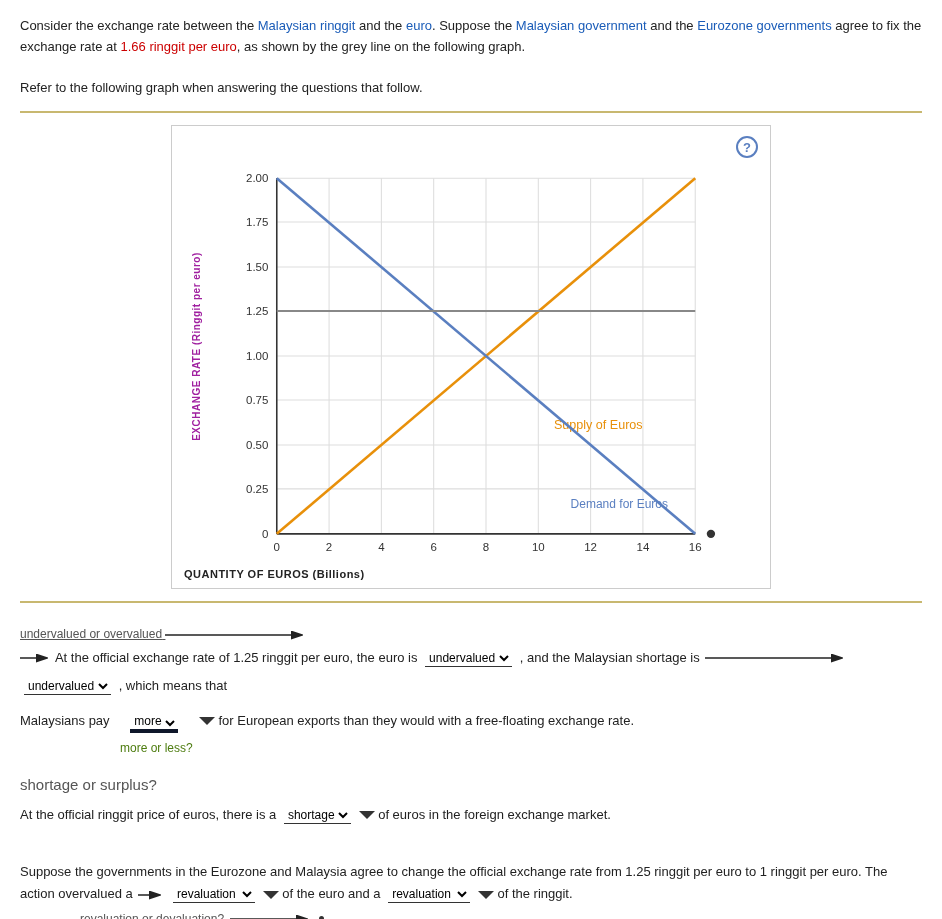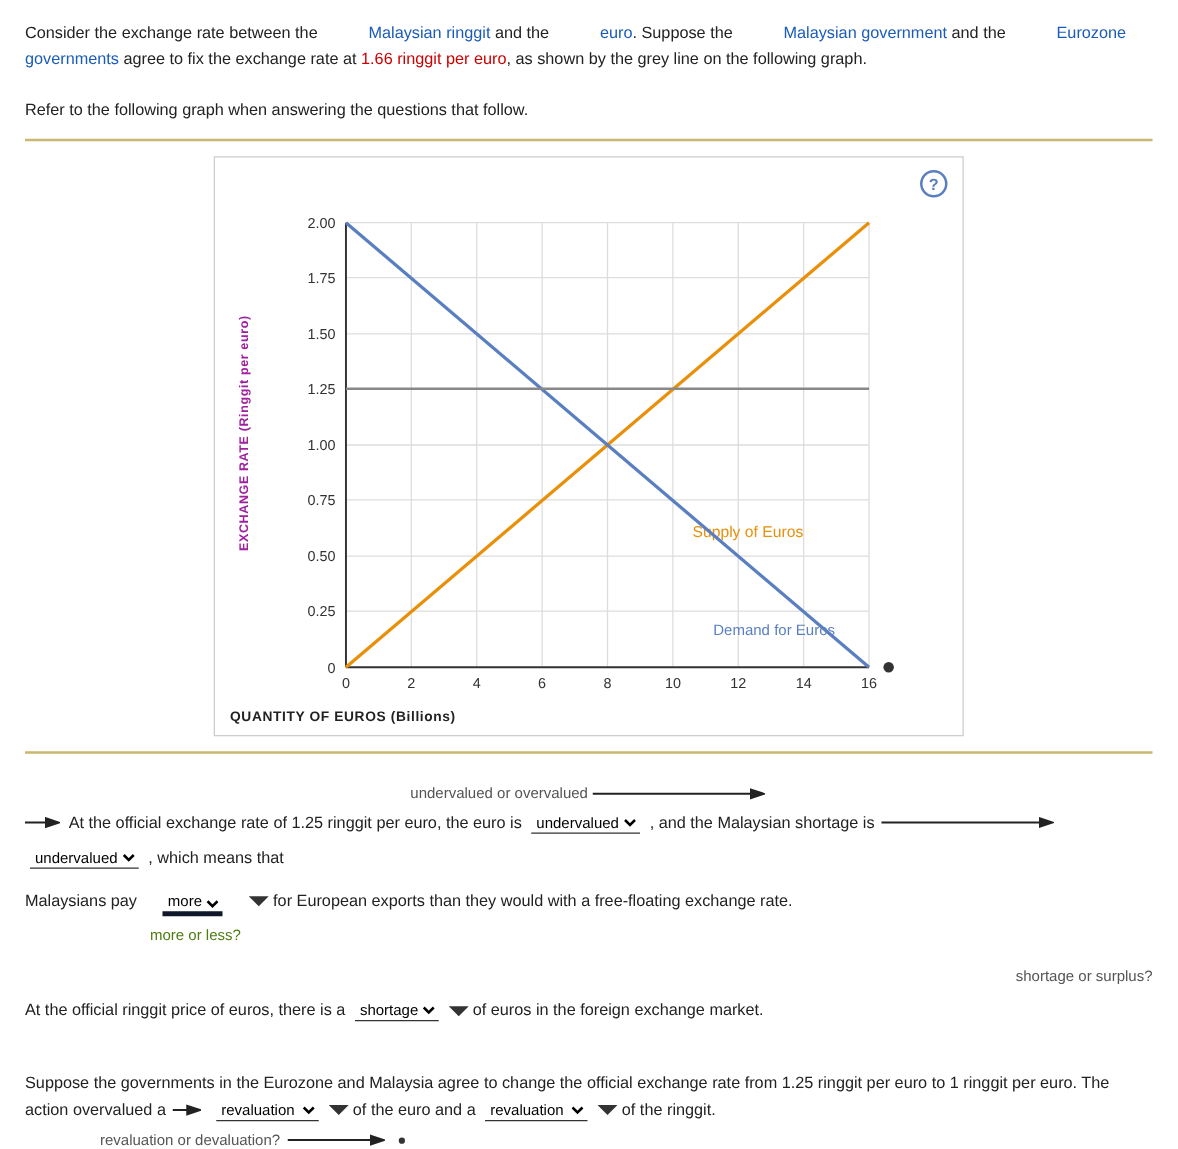--- a/index.html
+++ b/index.html
@@ -8,21 +8,21 @@
       font-size: 13px;
       color: #222;
       background: #fff;
       padding: 16px 20px;
       width: 942px;
     }
     .intro-text {
       line-height: 1.6;
       margin-bottom: 12px;
     }
-    .intro-text .highlight-blue { color: #1a5cb8; margin-left: 37px; }
+    .intro-text .highlight-blue { color: #1a5cb8; }
     .intro-text .highlight-red { color: #c00; }
     .divider {
       border: none;
       border-top: 2px solid #c8b870;
       margin: 12px 0;
     }
     .graph-container {
       border: 1px solid #ccc;
       background: #fff;
       padding: 12px 12px 8px 12px;
@@ -170,21 +170,21 @@
 
   <div class="x-axis-label">QUANTITY OF EUROS (Billions)</div>
 </div>
 
 <hr class="divider">
 
 <div class="questions-section">
   
   
   <div class="question-row">
-    <div style="text-align:center; font-size:12px; color:#555; margin-bottom:-4px;">
+    <div style="font-size:12px; color:#555; margin-bottom:-4px;text-decoration:underline;">
       <span>undervalued or overvalued</span>
       
       <svg width="140" height="16" style="display:inline-block; vertical-align:middle;">
         <line x1="0" y1="8" x2="135" y2="8" stroke="#222" stroke-width="1.5" marker-end="url(#arr)"></line>
         <defs>
           <marker id="arr" markerWidth="8" markerHeight="8" refX="6" refY="3" orient="auto">
             <path d="M0,0 L0,6 L9,3 z" fill="#222"></path>
           </marker>
         </defs>
       </svg>
@@ -231,21 +231,21 @@
     </select>
     <svg width="16" height="16" style="display:inline-block; vertical-align:middle;">
       <polygon points="0,4 8,12 16,4" fill="#333"></polygon>
     </svg>
     <span>for European exports than they would with a free-floating exchange rate.</span>
     <div style="margin-left:100px; font-size:12px; color:#4d7c0f;">more or less?</div>
   </div>
   
   
   <div class="question-row">
-    <div style="text-align:right; font-size:12px; color:#555;">shortage or surplus?</div>
+    <div style="text-align:left; font-size:15px; color:#555;">shortage or surplus?</div>
     <span>At the official ringgit price of euros, there is a</span>
     <select style="border:none; border-bottom:1px solid #333; background:transparent; font-size:12px; margin:0 4px;">
       <option>shortage</option>
       <option>surplus</option>
     </select>
     <svg width="16" height="16" style="display:inline-block; vertical-align:middle;">
       <polygon points="0,4 8,12 16,4" fill="#333"></polygon>
     </svg>
     <span>of euros in the foreign exchange market.</span>
   </div>

